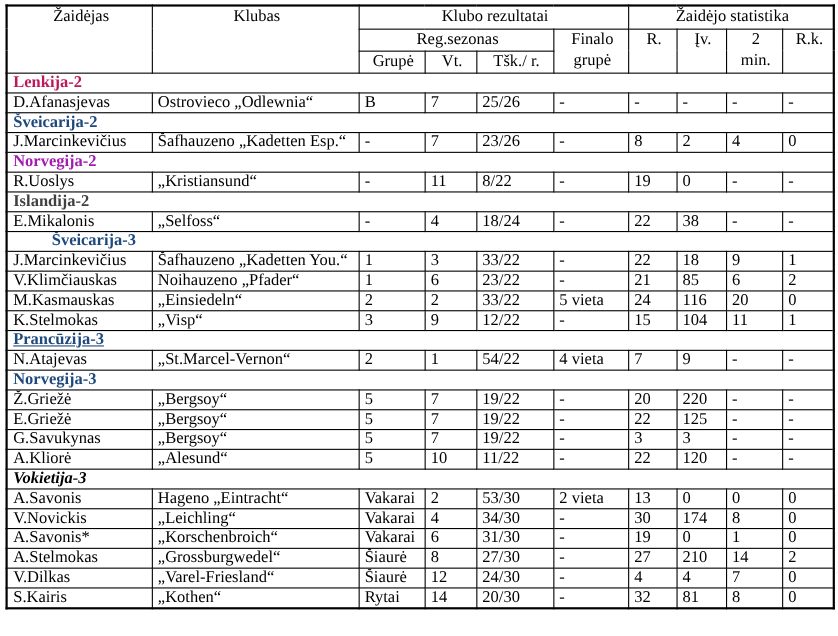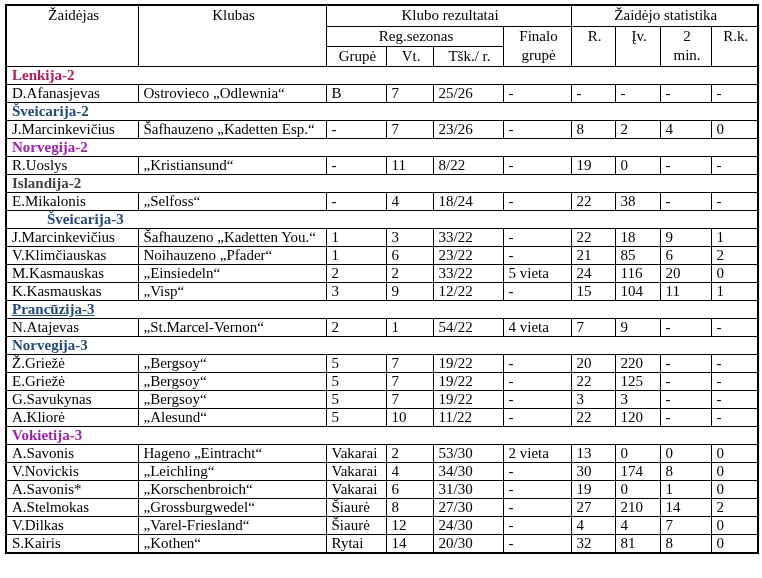--- a/index.html
+++ b/index.html
@@ -177,21 +177,21 @@
           <td>2</td>
           <td>2</td>
           <td>33/22</td>
           <td>5 vieta</td>
           <td>24</td>
           <td>116</td>
           <td>20</td>
           <td>0</td>
         </tr>
         <tr>
-          <td>K.Kasmauskas</td>
+          <td>K.Stelmokas</td>
           <td>„Visp“</td>
           <td>3</td>
           <td>9</td>
           <td>12/22</td>
           <td>-</td>
           <td>15</td>
           <td>104</td>
           <td>11</td>
           <td>1</td>
         </tr>
@@ -255,21 +255,21 @@
           <td>5</td>
           <td>10</td>
           <td>11/22</td>
           <td>-</td>
           <td>22</td>
           <td>120</td>
           <td>-</td>
           <td>-</td>
         </tr>
         <tr>
-          <td colspan="10" class="section" style="color: #a21caf;">Vokietija-3</td>
+          <td colspan="10" class="section" style="color: #000000; font-style: italic;">Vokietija-3</td>
         </tr>
         <tr>
           <td>A.Savonis</td>
           <td>Hageno „Eintracht“</td>
           <td>Vakarai</td>
           <td>2</td>
           <td>53/30</td>
           <td>2 vieta</td>
           <td>13</td>
           <td>0</td>

